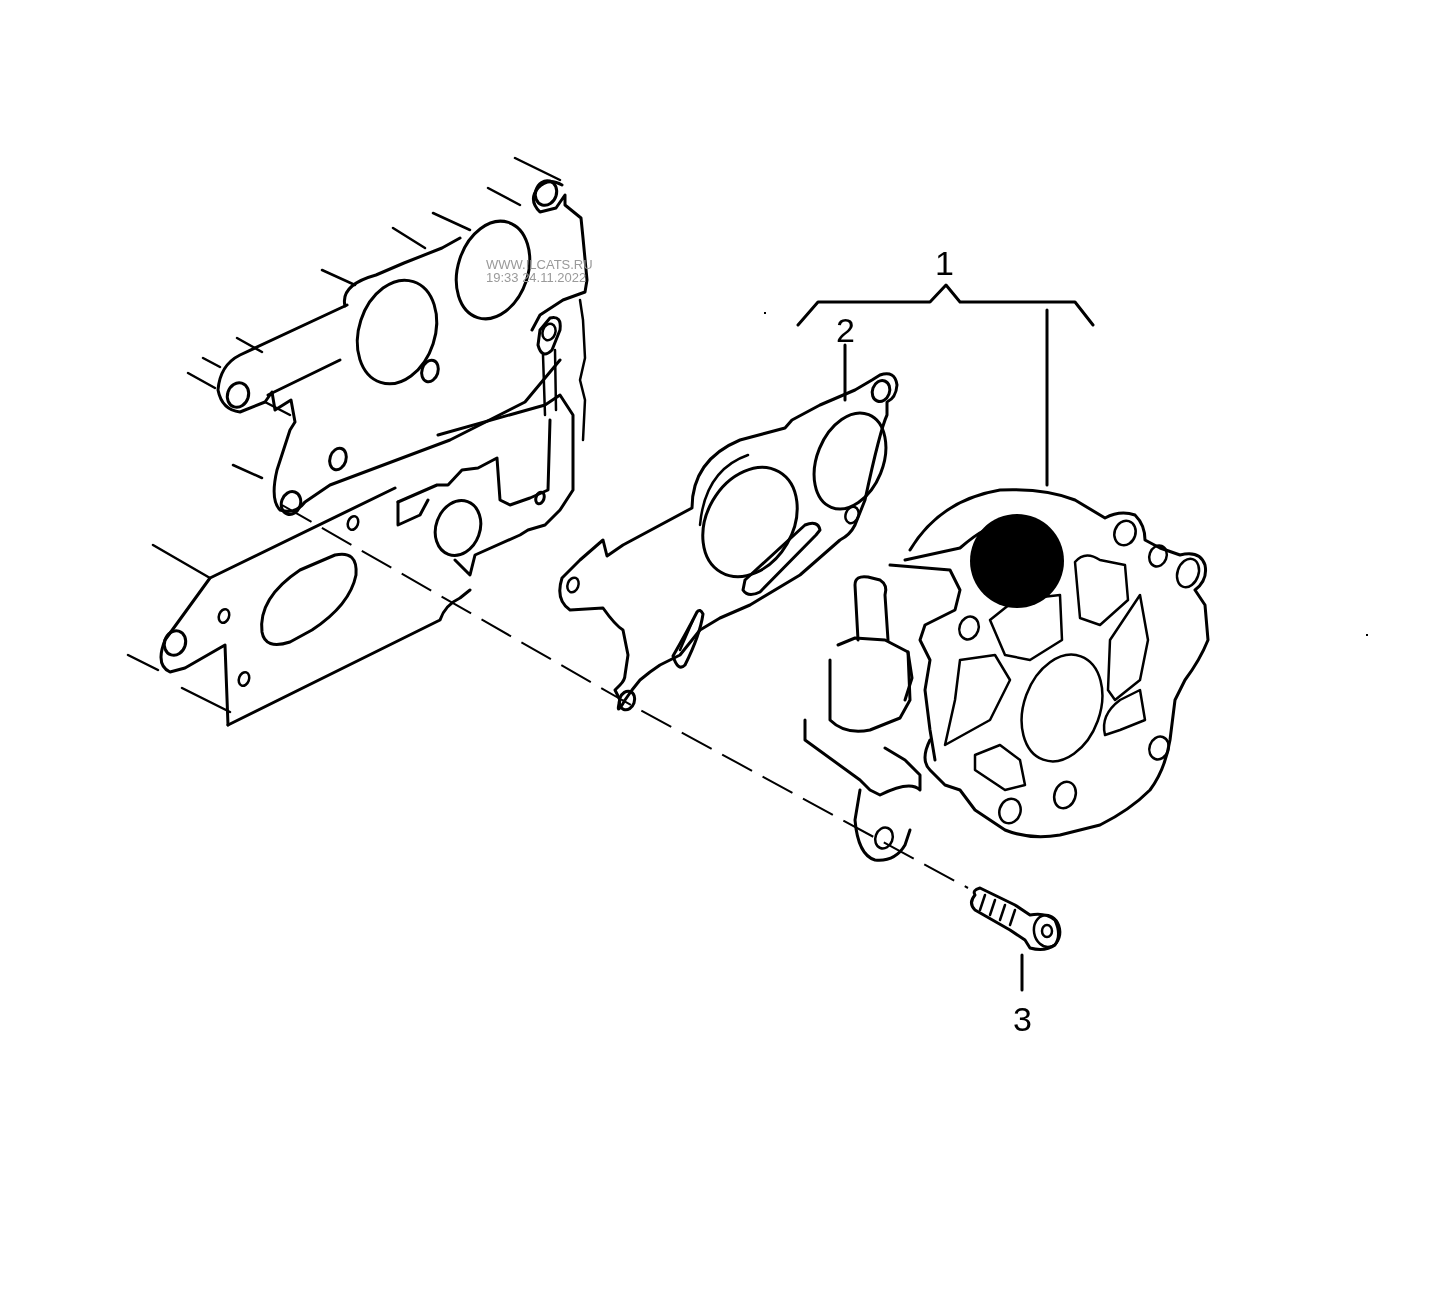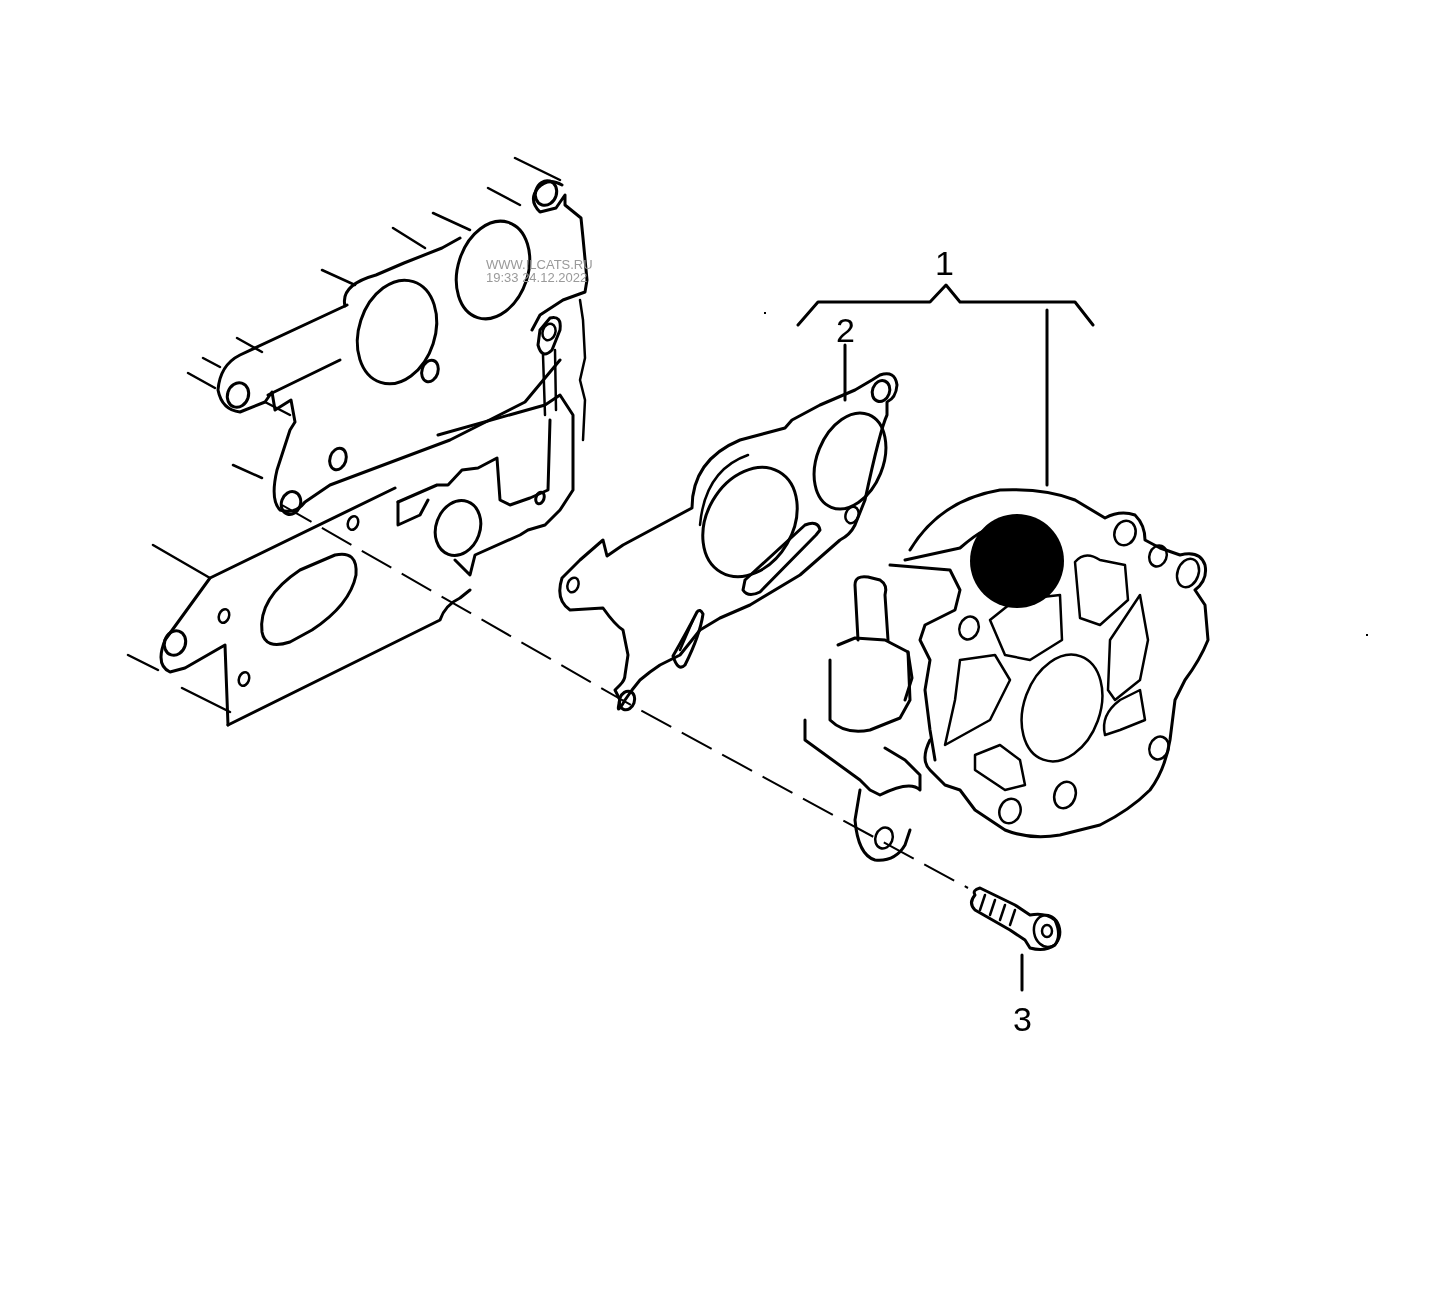--- a/index.html
+++ b/index.html
@@ -112,18 +112,18 @@
       <path class="ln" d="M798 325 L818 302 L930 302 L946 285 L960 302 L1075 302 L1093 325"></path>
       <path class="ln" d="M1047 310 L1047 485"></path>
       <path class="ln" d="M845 345 L845 400"></path>
       <path class="ln" d="M1022 955 L1022 990"></path>
     </g>
     <rect x="1366" y="634" width="2" height="2" fill="#000"></rect>
     <rect x="764" y="312" width="2" height="2" fill="#000"></rect>
   </svg>
 
   <div class="watermark"><span>WWW.ILCATS.RU</span>
-<span>19:33 24.12.2022</span></div>
+<span>19:33 24.11.2022</span></div>
 
   <div class="callout-num" style="left:935px; top:246px;">1</div>
   <div class="callout-num" style="left:836px; top:313px;">2</div>
   <div class="callout-num" style="left:1013px; top:1002px;">3</div>
 </div>
 
 </body></html>

